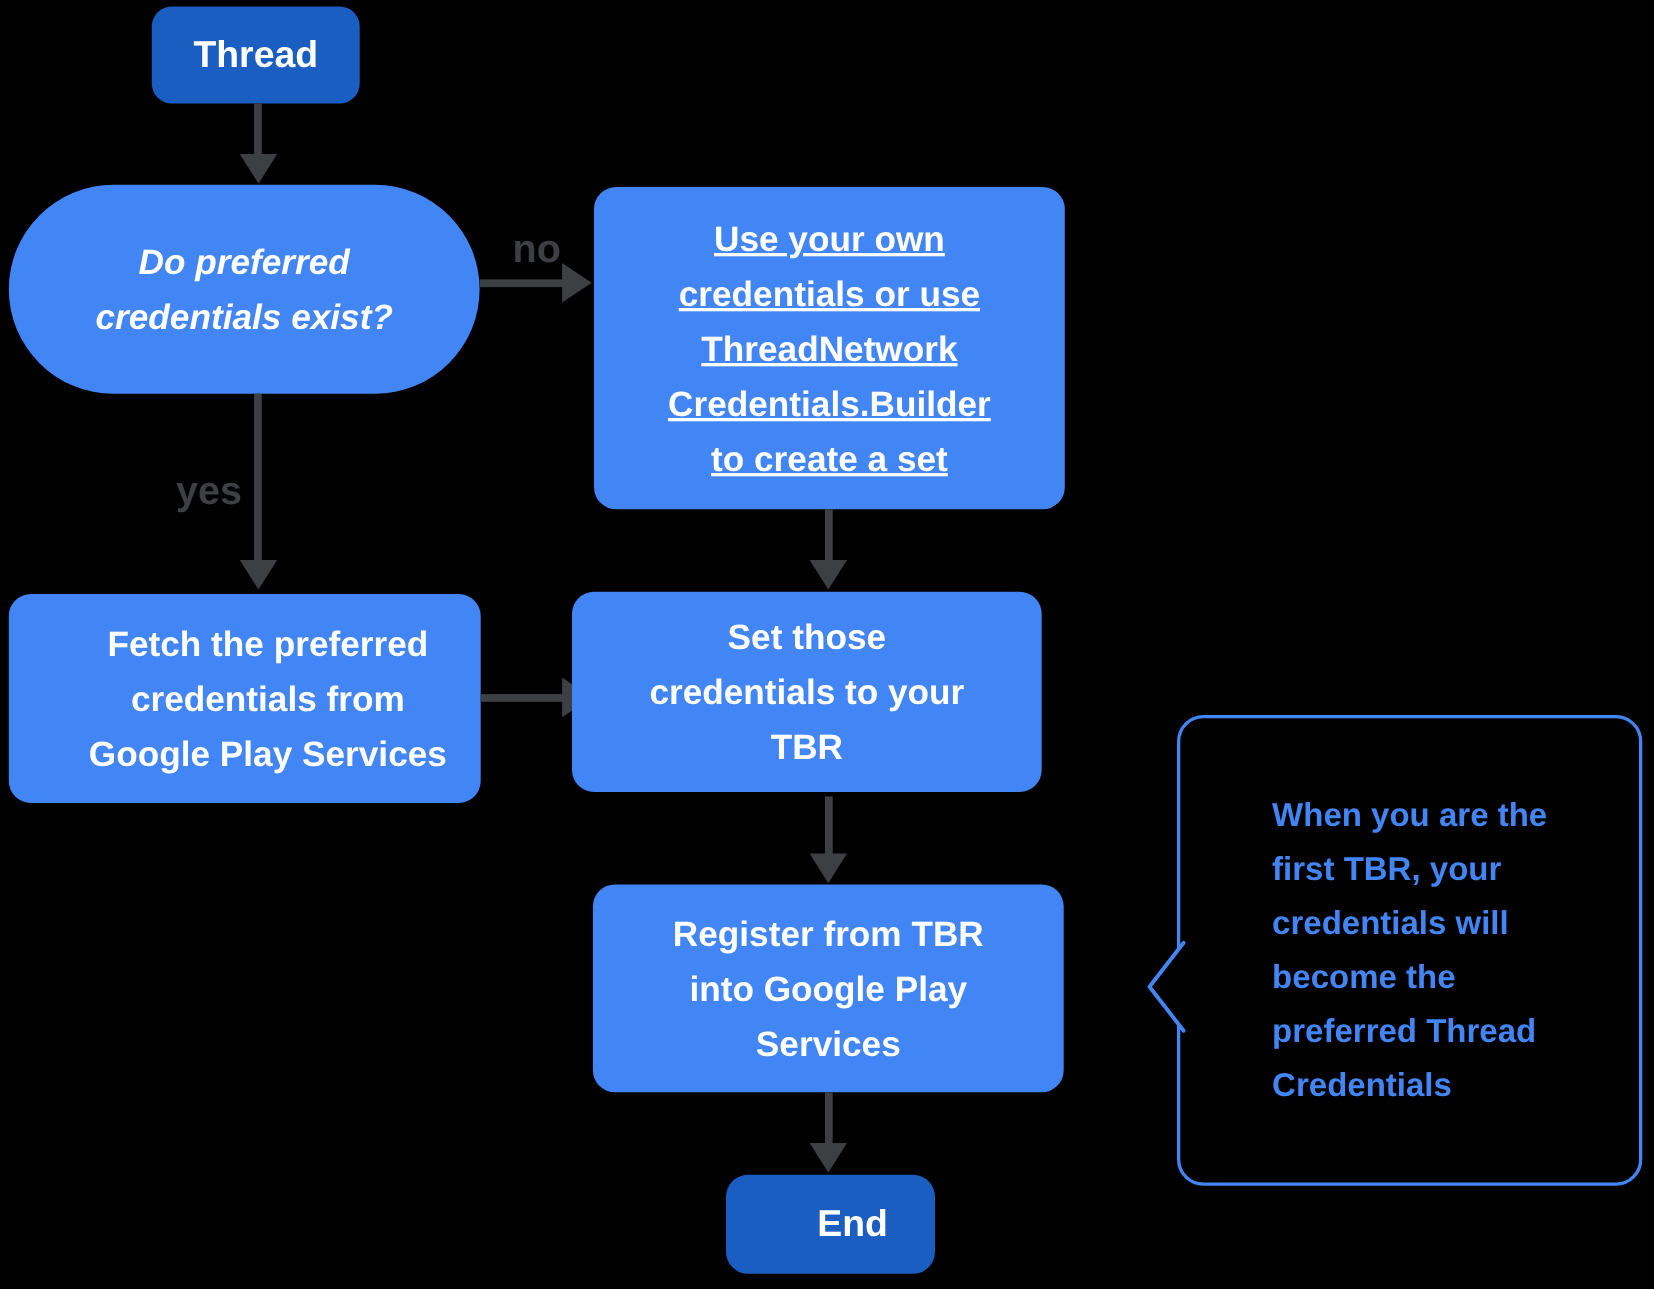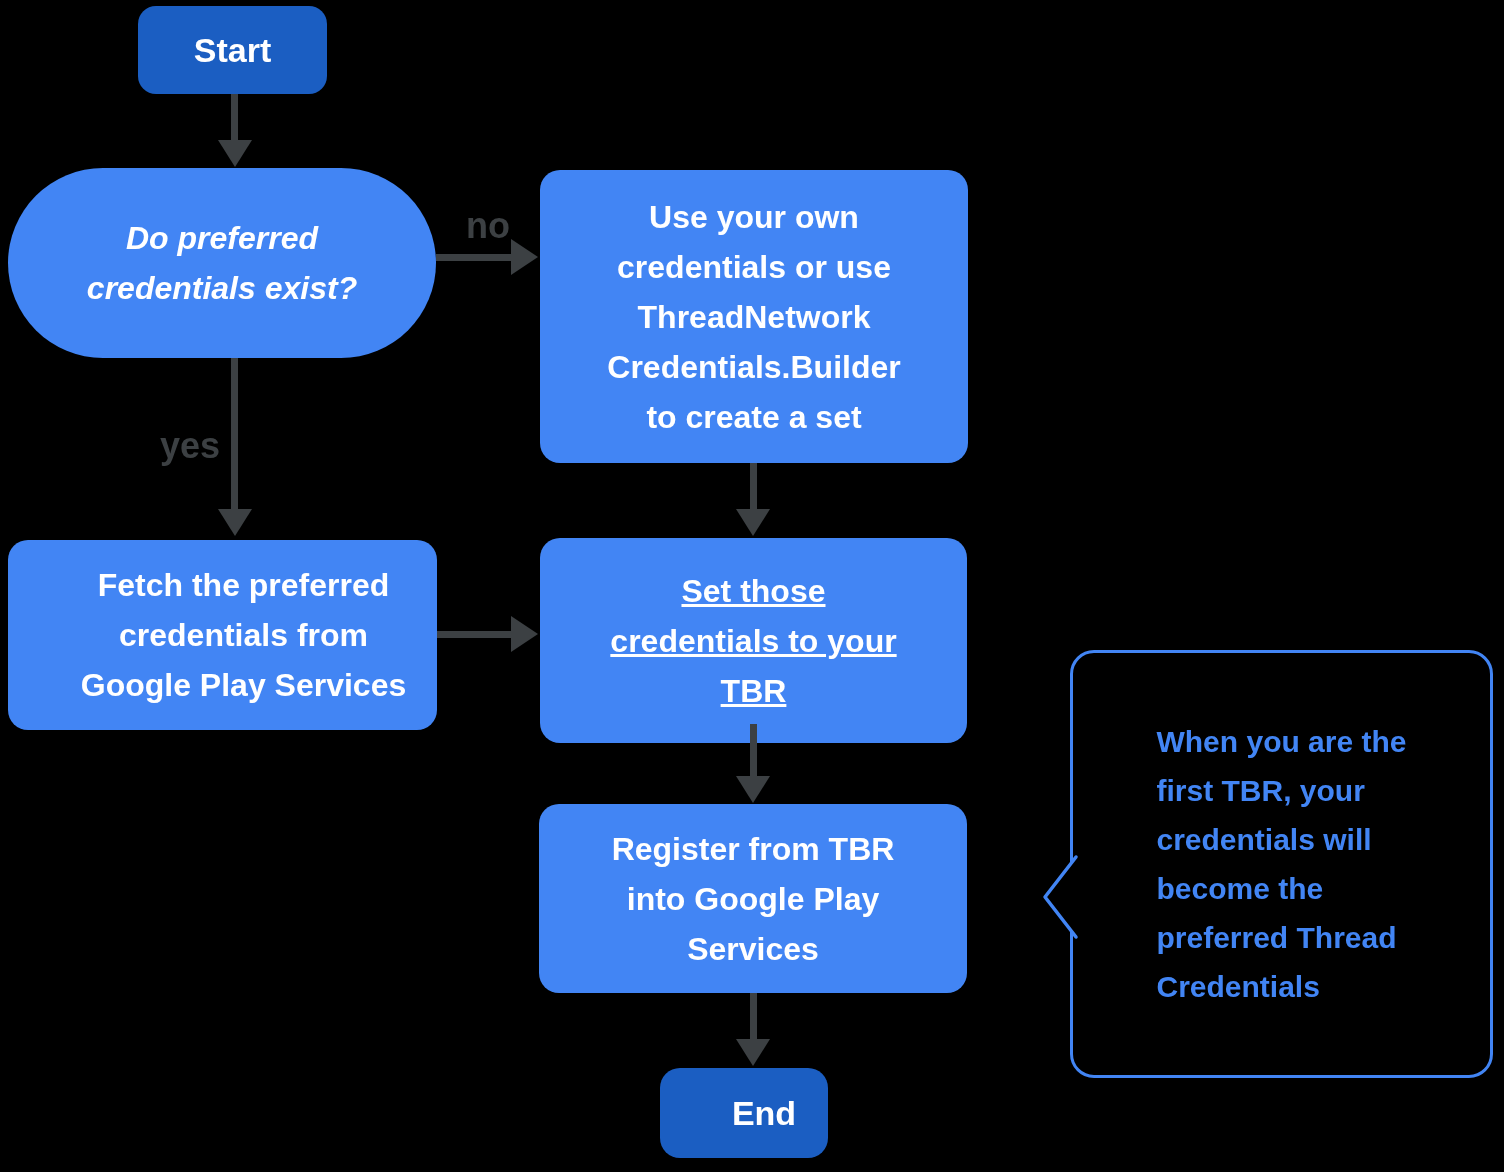--- a/index.html
+++ b/index.html
@@ -92,37 +92,37 @@
   .callout-tail {
     position: absolute;
     left: 1036px; top: 853px;
   }
 </style>
 </head>
 <body>
 
 <div class="canvas">
 
-  <div class="node terminal" style="left:138px; top:6px; width:189px; height:88px;">Start</div>
+  <div class="node terminal" style="left:138px; top:6px; width:189px; height:88px;">Thread</div>
 
   <div>
     <div class="vline" style="left:231px; top:94px; height:47px;"></div>
     <div class="head-down" style="left:218px; top:140px;"></div>
   </div>
 
   <div class="node stadium" style="left:8px; top:168px; width:428px; height:190px;">Do preferred
 credentials exist?</div>
 
   <div>
     <div class="hline" style="left:436px; top:254px; width:76px;"></div>
     <div class="head-right" style="left:511px; top:239px;"></div>
     <div class="edge-label" style="left:458px; top:210px; width:60px;">no</div>
   </div>
 
-  <div class="node" style="left:540px; top:170px; width:428px; height:293px;">Use your own
+  <div class="node" style="left:540px; top:170px; width:428px; height:293px;text-decoration:underline;">Use your own
 credentials or use
 ThreadNetwork
 Credentials.Builder
 to create a set</div>
 
   <div>
     <div class="vline" style="left:231px; top:358px; height:152px;"></div>
     <div class="head-down" style="left:218px; top:509px;"></div>
     <div class="edge-label" style="left:158px; top:430px; width:64px;">yes</div>
   </div>
@@ -134,39 +134,39 @@
   <div>
     <div class="vline" style="left:750px; top:463px; height:47px;"></div>
     <div class="head-down" style="left:736px; top:509px;"></div>
   </div>
 
   <div>
     <div class="hline" style="left:437px; top:631px; width:75px;"></div>
     <div class="head-right" style="left:511px; top:616px;"></div>
   </div>
 
-  <div class="node" style="left:540px; top:538px; width:427px; height:205px;text-decoration:underline;">Set those
+  <div class="node" style="left:520px; top:538px; width:427px; height:182px;">Set those
 credentials to your
 TBR</div>
 
   <div>
     <div class="vline" style="left:750px; top:724px; height:53px;"></div>
     <div class="head-down" style="left:736px; top:776px;"></div>
   </div>
 
   <div class="node" style="left:539px; top:804px; width:428px; height:189px;">Register from TBR
 into Google Play
 Services</div>
 
   <div>
     <div class="vline" style="left:750px; top:993px; height:47px;"></div>
     <div class="head-down" style="left:736px; top:1039px;"></div>
   </div>
 
-  <div class="node terminal" style="left:660px; top:1068px; width:168px; height:90px; border-radius:20px;padding-left:40px;">End</div>
+  <div class="node terminal" style="left:660px; top:1068px; width:190px; height:90px; border-radius:20px;padding-left:40px;">End</div>
 
   <div class="callout">When you are the
 first TBR, your
 credentials will
 become the
 preferred Thread
 Credentials</div>
   <svg class="callout-tail" width="46" height="88" viewBox="0 0 46 88">
     <path d="M 40 4 L 9 44 L 40 84" fill="#000000" stroke="#4285F4" stroke-width="3.5" stroke-linecap="round" stroke-linejoin="round"></path>
   </svg>

